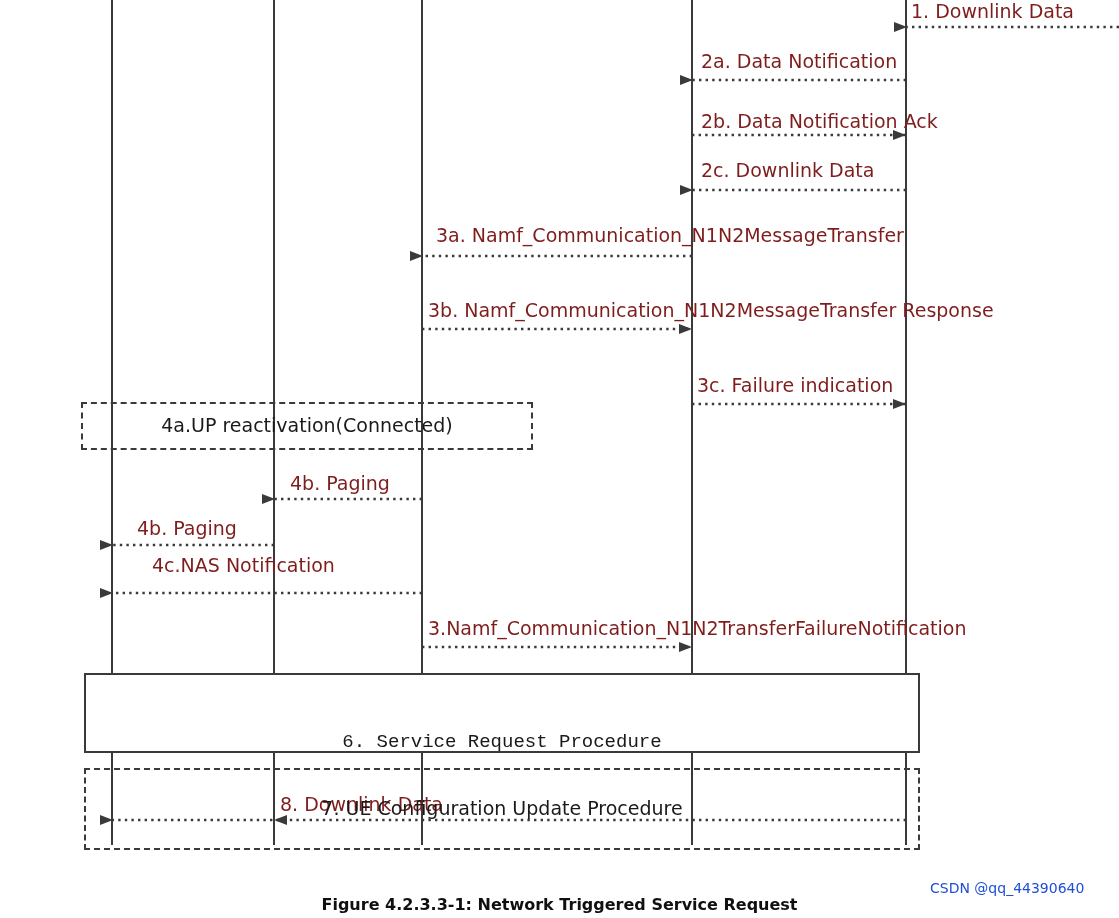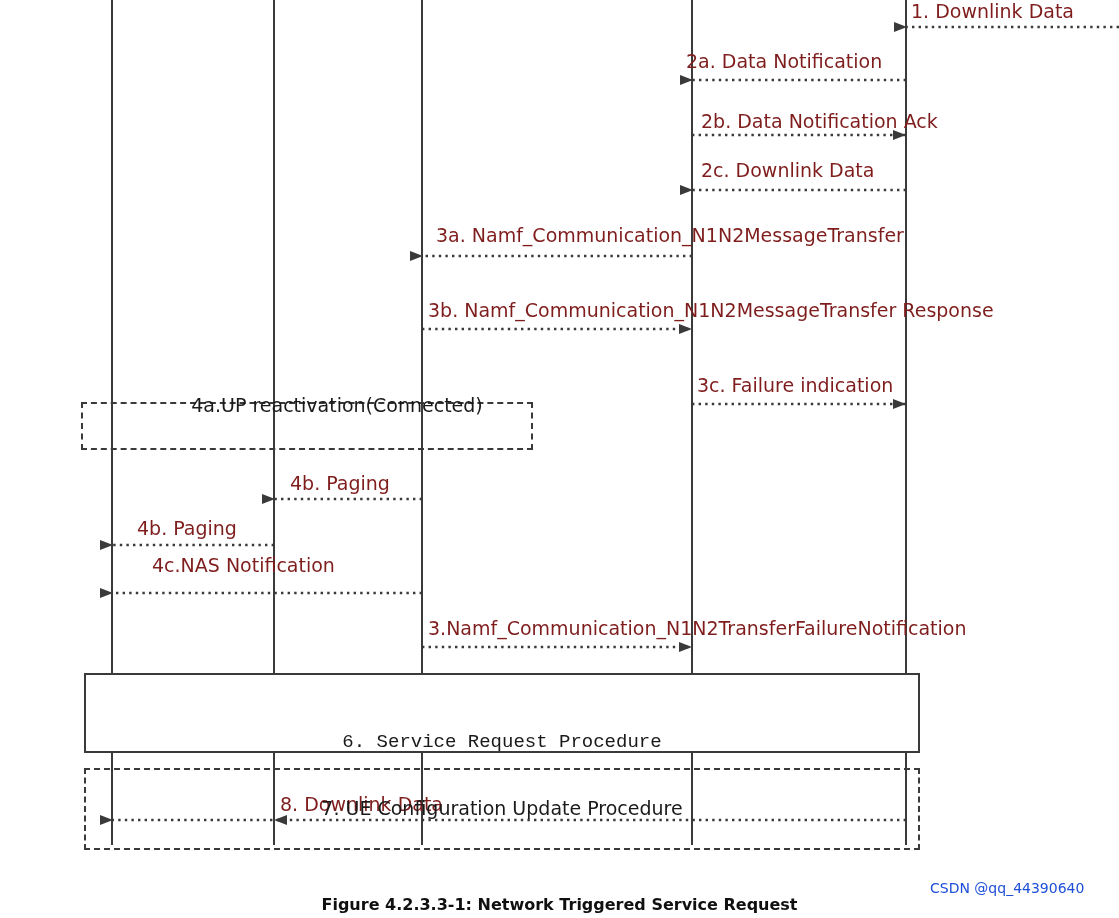--- a/index.html
+++ b/index.html
@@ -49,35 +49,35 @@
         <line x1="274" y1="545" x2="112" y2="545" stroke="#3a3a3a" stroke-width="2.6" stroke-dasharray="2.4 4.2" stroke-linecap="butt" marker-end="url(#arrowL)"></line>
         <line x1="422" y1="593" x2="112" y2="593" stroke="#3a3a3a" stroke-width="2.6" stroke-dasharray="2.4 4.2" stroke-linecap="butt" marker-end="url(#arrowL)"></line>
         <line x1="422" y1="647" x2="692" y2="647" stroke="#3a3a3a" stroke-width="2.6" stroke-dasharray="2.4 4.2" stroke-linecap="butt" marker-end="url(#arrowR)"></line>
         <line x1="906" y1="820" x2="112" y2="820" stroke="#3a3a3a" stroke-width="2.6" stroke-dasharray="2.4 4.2" stroke-linecap="butt" marker-end="url(#arrowL)"></line>
         <path d="M 287,815 L 274,820 L 287,825 z" fill="#3a3a3a"></path>
       </g>
   </svg>
 
   <div id="labels-layer">
       <div class="msg-label" style="left: 911px; top: 2px;">1. Downlink Data</div>
-      <div class="msg-label" style="left: 686px; top: 52px;">2a. Data Notification</div>
+      <div class="msg-label" style="left: 701px; top: 52px;">2a. Data Notification</div>
       <div class="msg-label" style="left: 701px; top: 112px;">2b. Data Notification Ack</div>
       <div class="msg-label" style="left: 701px; top: 161px;">2c. Downlink Data</div>
       <div class="msg-label" style="left: 436px; top: 226px;">3a. Namf_Communication_N1N2MessageTransfer</div>
       <div class="msg-label" style="left: 428px; top: 301px;">3b. Namf_Communication_N1N2MessageTransfer Response</div>
       <div class="msg-label" style="left: 697px; top: 376px;">3c. Failure indication</div>
       <div class="msg-label" style="left: 290px; top: 474px;">4b. Paging</div>
       <div class="msg-label" style="left: 137px; top: 519px;">4b. Paging</div>
       <div class="msg-label" style="left: 152px; top: 556px;">4c.NAS Notification</div>
       <div class="msg-label" style="left: 428px; top: 619px;">3.Namf_Communication_N1N2TransferFailureNotification</div>
       <div class="msg-label" style="left: 280px; top: 795px; text-align: right;">8. Downlink Data</div>
     </div>
   <div id="frames-layer">
       <div class="frame-box frame-dashed" style="left: 81px; top: 402px; width: 452px; height: 48px;"></div>
-      <div class="box-label" style="left: 307px; top: 396px; transform: translateX(-50%); margin-left: 30px;">4a.UP reactivation(Connected)</div>
+      <div class="box-label" style="left: 307px; top: 416px; transform: translateX(-50%);">4a.UP reactivation(Connected)</div>
       <div class="frame-box frame-solid" style="left: 84px; top: 673px; width: 836px; height: 80px;"></div>
       <div class="box-label" style="left: 502px; top: 733px; transform: translateX(-50%); font-family: Liberation Mono, monospace;">6. Service Request Procedure</div>
       <div class="frame-box frame-dashed" style="left: 84px; top: 768px; width: 836px; height: 82px;"></div>
       <div class="box-label" style="left: 502px; top: 799px; transform: translateX(-50%);">7. UE Configuration Update Procedure</div>
     </div>
 
   <div class="caption">Figure 4.2.3.3-1: Network Triggered Service Request</div>
   <div class="watermark">CSDN @qq_44390640</div>
 </div>
 

